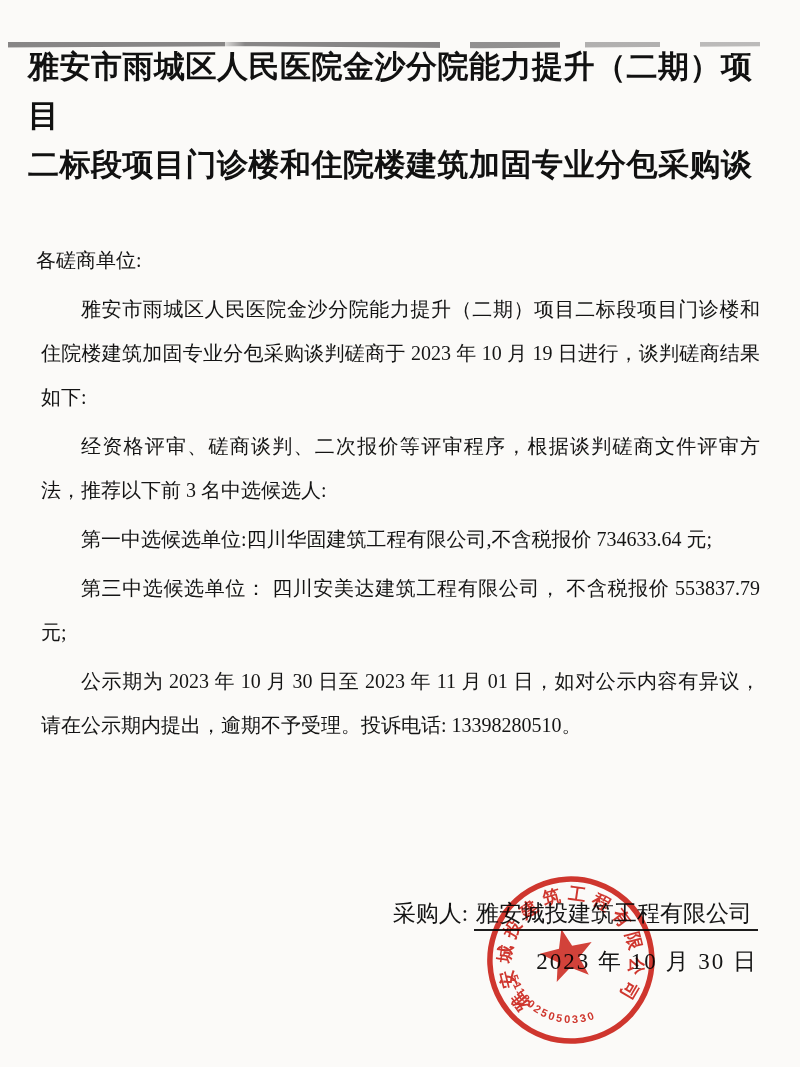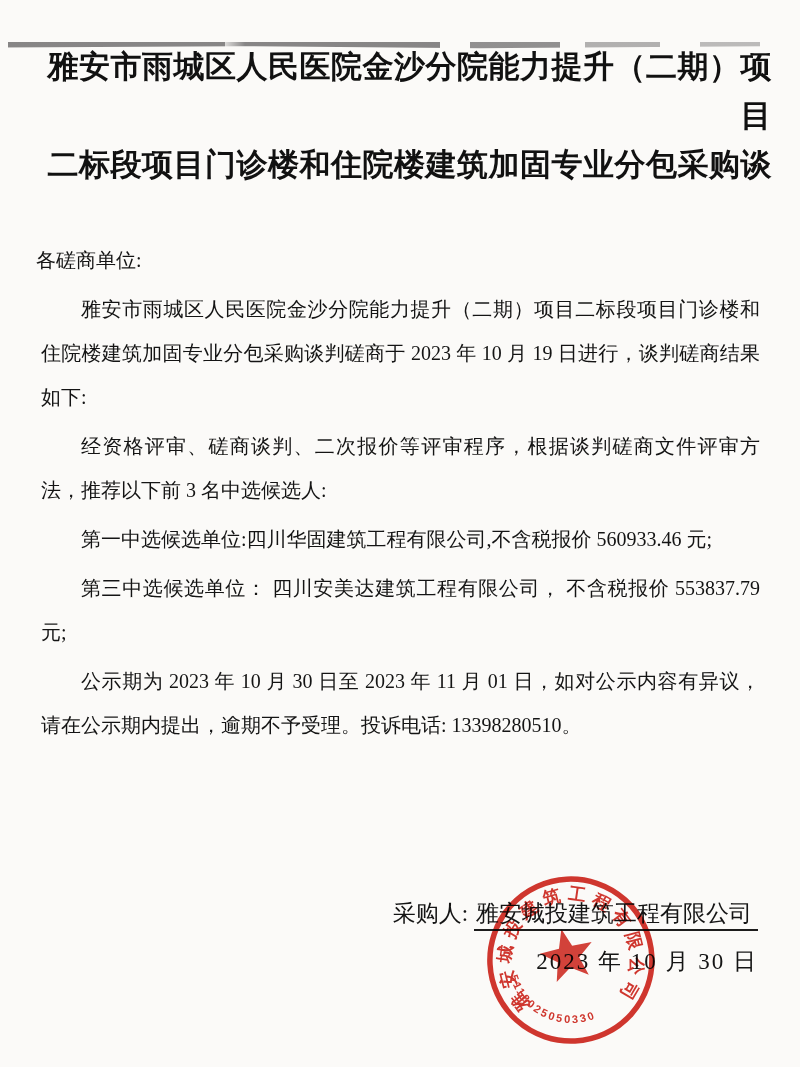--- a/index.html
+++ b/index.html
@@ -37,21 +37,21 @@
         rgba(40,38,40,.5) 470px, rgba(40,38,40,.5) 560px,
         transparent 560px, transparent 585px,
         rgba(40,38,40,.35) 585px, rgba(40,38,40,.35) 660px,
         transparent 660px, transparent 700px,
         rgba(40,38,40,.3) 700px, rgba(40,38,40,.3) 760px,
         transparent 760px);
     clip-path: polygon(0 0, 100% 0, 100% 55%, 60% 90%, 30% 60%, 0 80%);
   }
   .title {
     margin: 42px 28px 0 28px;
-    text-align: right;
+    text-align: left;
     font-family: "Liberation Sans", "DejaVu Sans", sans-serif;
     font-weight: 900;
     font-size: 31px;
     line-height: 49px;
     color: #111;
     letter-spacing: 0.5px;
   }
   .body-text {
     position: absolute;
     top: 196px;
@@ -111,21 +111,21 @@
 
   <div class="title">
     <div>雅安市雨城区人民医院金沙分院能力提升（二期）项目</div>
     <div>二标段项目门诊楼和住院楼建筑加固专业分包采购谈</div>
   </div>
 
   <div class="body-text">
     <p class="salutation">各磋商单位:</p>
     <p class="para">雅安市雨城区人民医院金沙分院能力提升（二期）项目二标段项目门诊楼和住院楼建筑加固专业分包采购谈判磋商于 2023 年 10 月 19 日进行，谈判磋商结果如下:</p>
     <p class="para">经资格评审、磋商谈判、二次报价等评审程序，根据谈判磋商文件评审方法，推荐以下前 3 名中选候选人:</p>
-    <p class="para">第一中选候选单位:四川华固建筑工程有限公司,不含税报价 560933.46 元;</p>
+    <p class="para">第一中选候选单位:四川华固建筑工程有限公司,不含税报价 734633.64 元;</p>
     <p class="para">第三中选候选单位： 四川安美达建筑工程有限公司， 不含税报价 553837.79 元;</p>
     <p class="para">公示期为 2023 年 10 月 30 日至 2023 年 11 月 01 日，如对公示内容有异议，请在公示期内提出，逾期不予受理。投诉电话: 13398280510。</p>
   </div>
 
   <div class="signature">
     <div class="sig-line1">
       <span>采购人: </span><span class="purchaser-company">雅安城投建筑工程有限公司</span>
     </div>
     <div class="sig-date">2023 年 10 月 30 日</div>
   </div>

